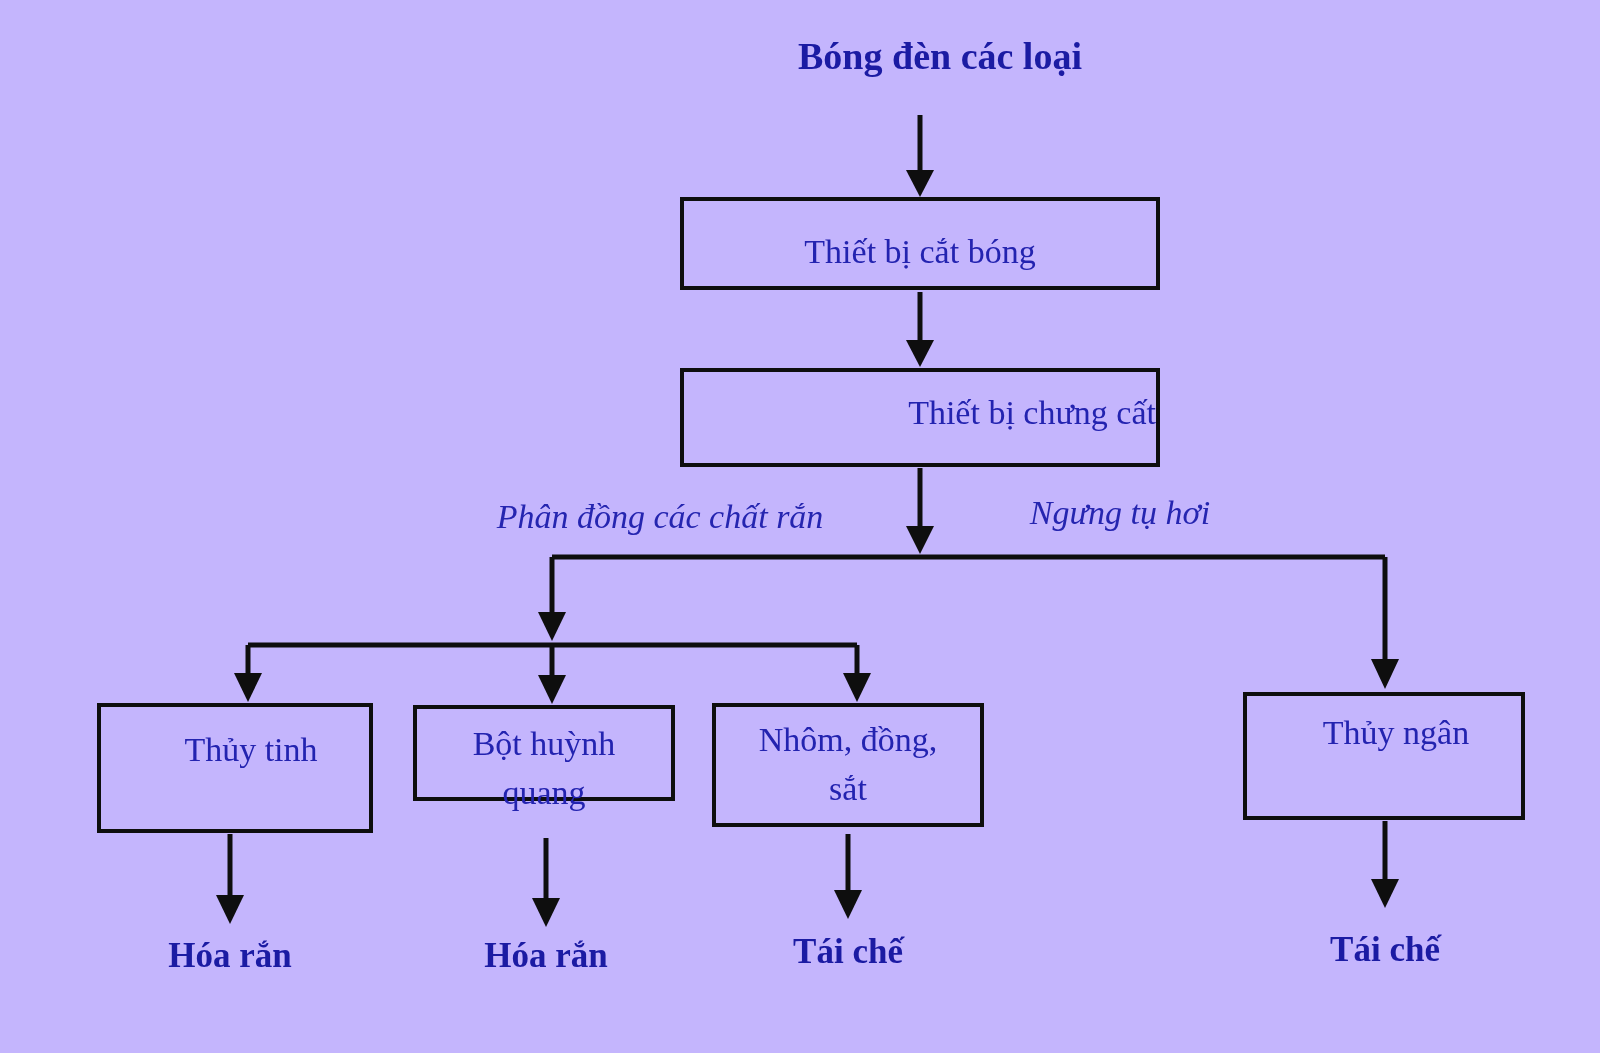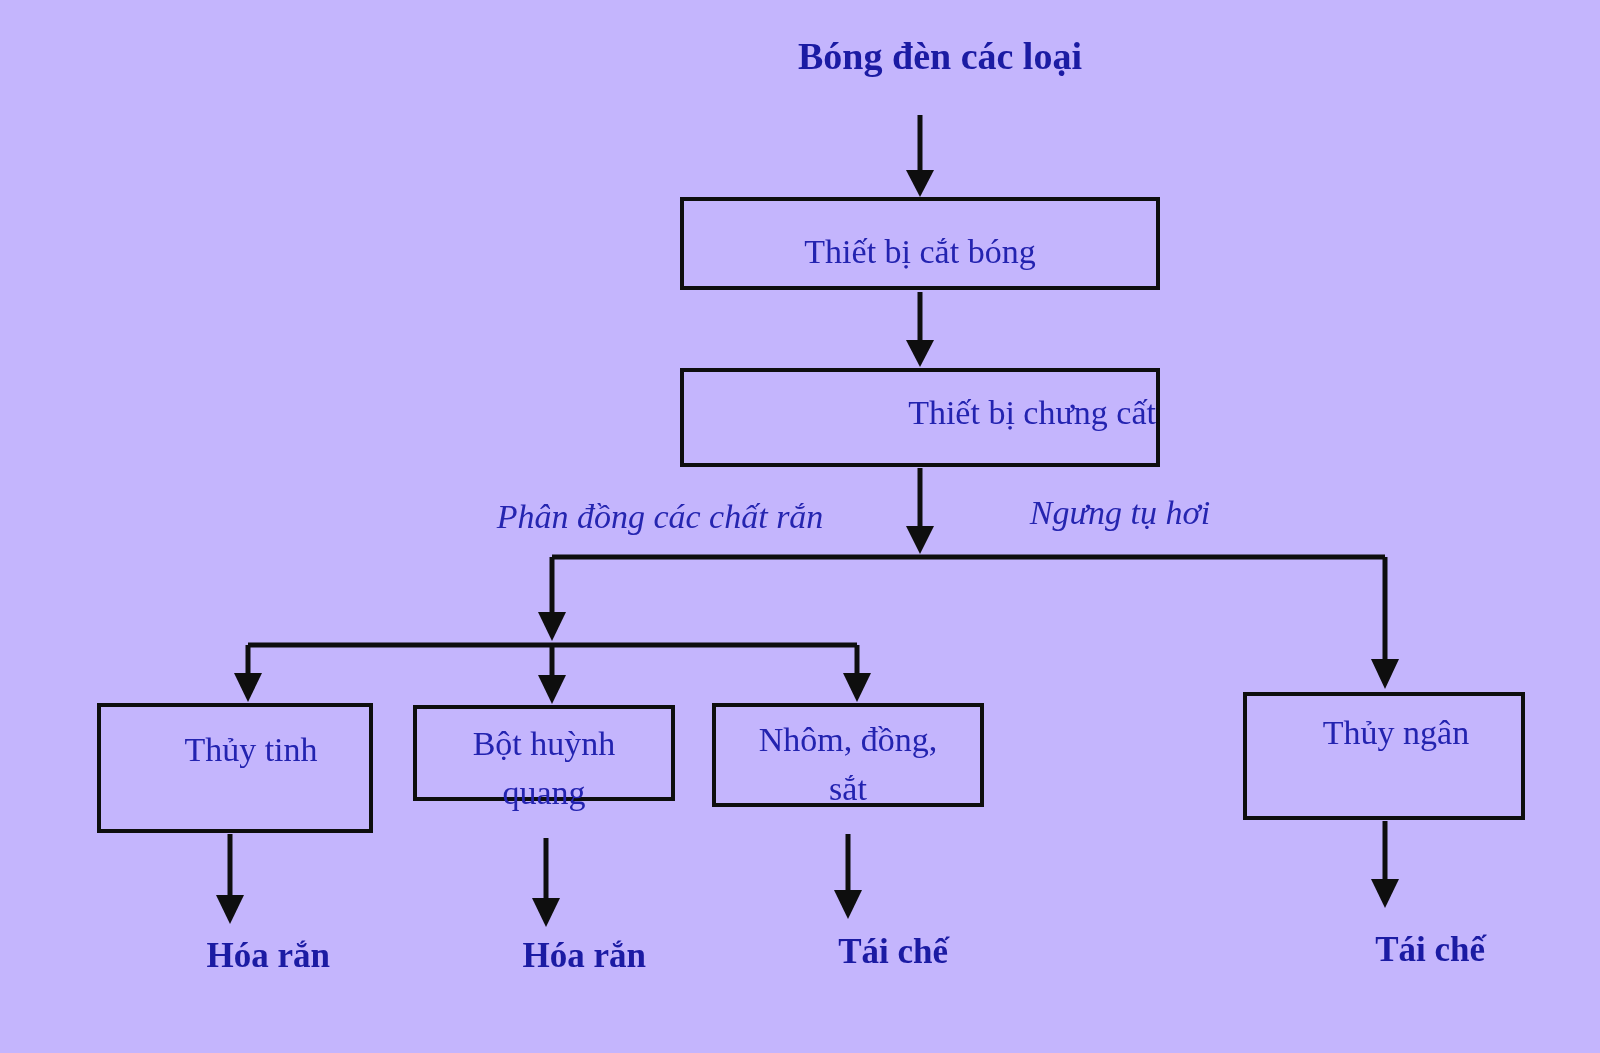--- a/index.html
+++ b/index.html
@@ -32,21 +32,21 @@
   }
   .branch-label{
     position:absolute;
     text-align:center;
     color:#2525b0;
     font-size:34px;
     font-style:italic;
   }
   .outcome{
     position:absolute;
-    text-align:right;
+    text-align:center;
     color:#1b1ba3;
     font-size:35px;
     font-weight:bold;
   }
 </style>
 </head>
 <body>
 
 <div class="canvas">
 
@@ -95,21 +95,21 @@
   <div class="node" style="left:680px;top:368px;width:480px;height:99px;padding-top:16px;text-align:right;">Thiết bị chưng cất</div>
 
   <div class="branch-label" style="left:445px;top:498px;width:430px;">Phân đồng các chất rắn</div>
 
   <div class="branch-label" style="left:960px;top:478px;width:320px;margin-top:16px;">Ngưng tụ hơi</div>
 
   <div class="node" style="left:97px;top:703px;width:276px;height:130px;padding-top:18px;padding-left:32px;">Thủy tinh</div>
 
   <div class="node" style="left:413px;top:705px;width:262px;height:96px;padding:10px 30px 0 30px;">Bột huỳnh quang</div>
 
-  <div class="node" style="left:712px;top:703px;width:272px;height:104px;padding:8px 32px 0 32px;">Nhôm, đồng, sắt</div>
+  <div class="node" style="left:712px;top:703px;width:272px;height:124px;padding:8px 32px 0 32px;">Nhôm, đồng, sắt</div>
 
   <div class="node" style="left:1243px;top:692px;width:282px;height:128px;padding-top:12px;padding-left:24px;">Thủy ngân</div>
 
   <div class="outcome" style="left:130px;top:936px;width:200px;">Hóa rắn</div>
 
   <div class="outcome" style="left:446px;top:936px;width:200px;">Hóa rắn</div>
 
   <div class="outcome" style="left:748px;top:932px;width:200px;">Tái chế</div>
 
   <div class="outcome" style="left:1285px;top:930px;width:200px;">Tái chế</div>

